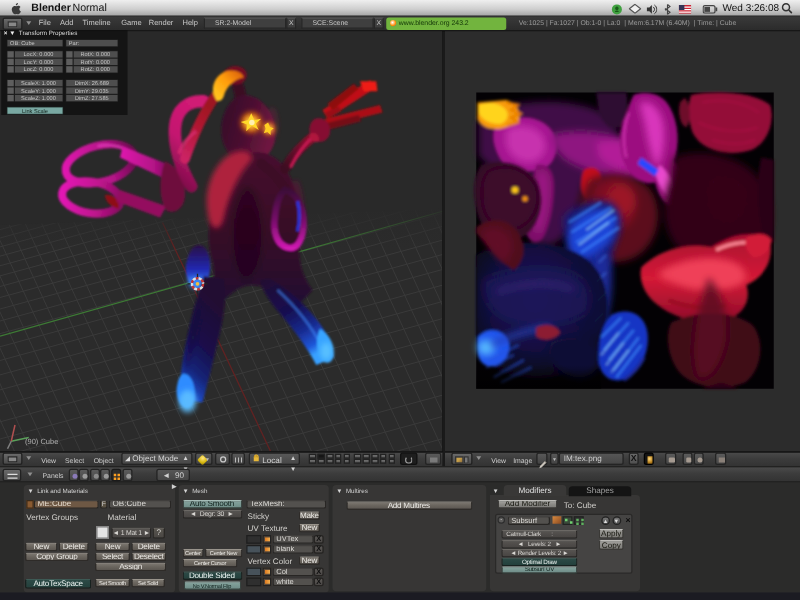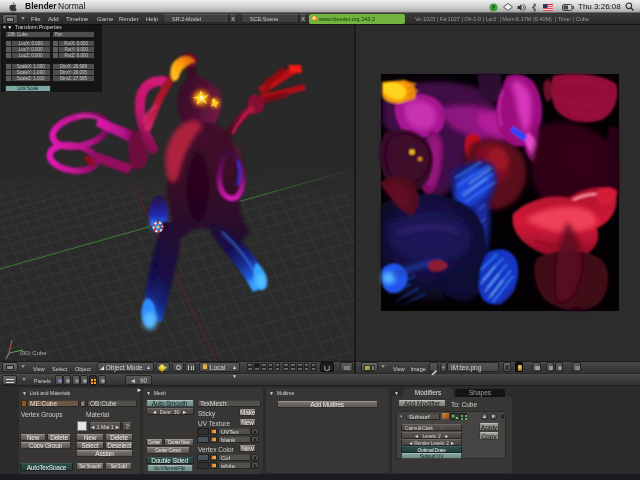--- a/index.html
+++ b/index.html
@@ -61,21 +61,21 @@
         <rect y="1.2" width="10" height="1" fill="#fff"></rect>
         <rect y="3.2" width="10" height="1" fill="#fff"></rect>
         <rect y="5.2" width="10" height="1" fill="#fff"></rect>
         <rect width="4.5" height="4" fill="#335"></rect>
       </svg></span>
   <span class="mi" style="left:562px;"><svg width="12" height="7" style="margin-top:2.5px;">
         <rect x="0.5" y="0.5" width="9.5" height="6" rx="1.5" fill="none" stroke="#444"></rect>
         <rect x="1.5" y="1.5" width="4.5" height="4" fill="#444"></rect>
         <rect x="10.5" y="2" width="1.5" height="3" fill="#444"></rect>
       </svg></span>
-  <span class="mi" style="left:578px; font-size:8px;">Thu 3:26:08</span>
+  <span class="mi" style="left:578px; font-size:8px;">Wed 3:26:08</span>
   <span class="mi" style="left:625px; top:2px;"><svg width="9" height="10">
         <circle cx="3.8" cy="3.8" r="2.8" fill="none" stroke="#333" stroke-width="1.2"></circle>
         <line x1="6" y1="6" x2="8.5" y2="8.5" stroke="#333" stroke-width="1.4"></line>
       </svg></span>
 </div>
 
 <div id="tophdr" class="abs">
   <div style="position:absolute; left:2px; top:1px; width:16px; height:10px; background:linear-gradient(#6a6a6a,#484848); border:1px solid #222; border-radius:2px;">
       <div style="position:absolute; left:3px; top:2px; width:8px; height:5px; border:1px solid #2a2a2a; background:#888;"></div>
     </div>

